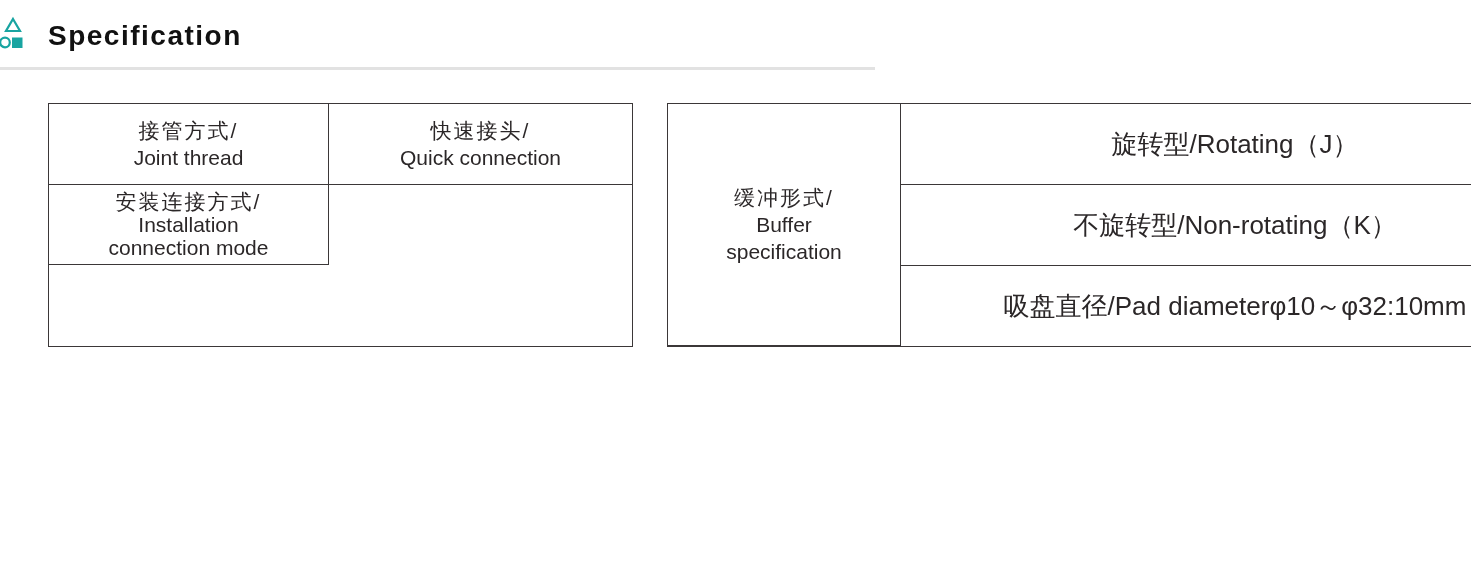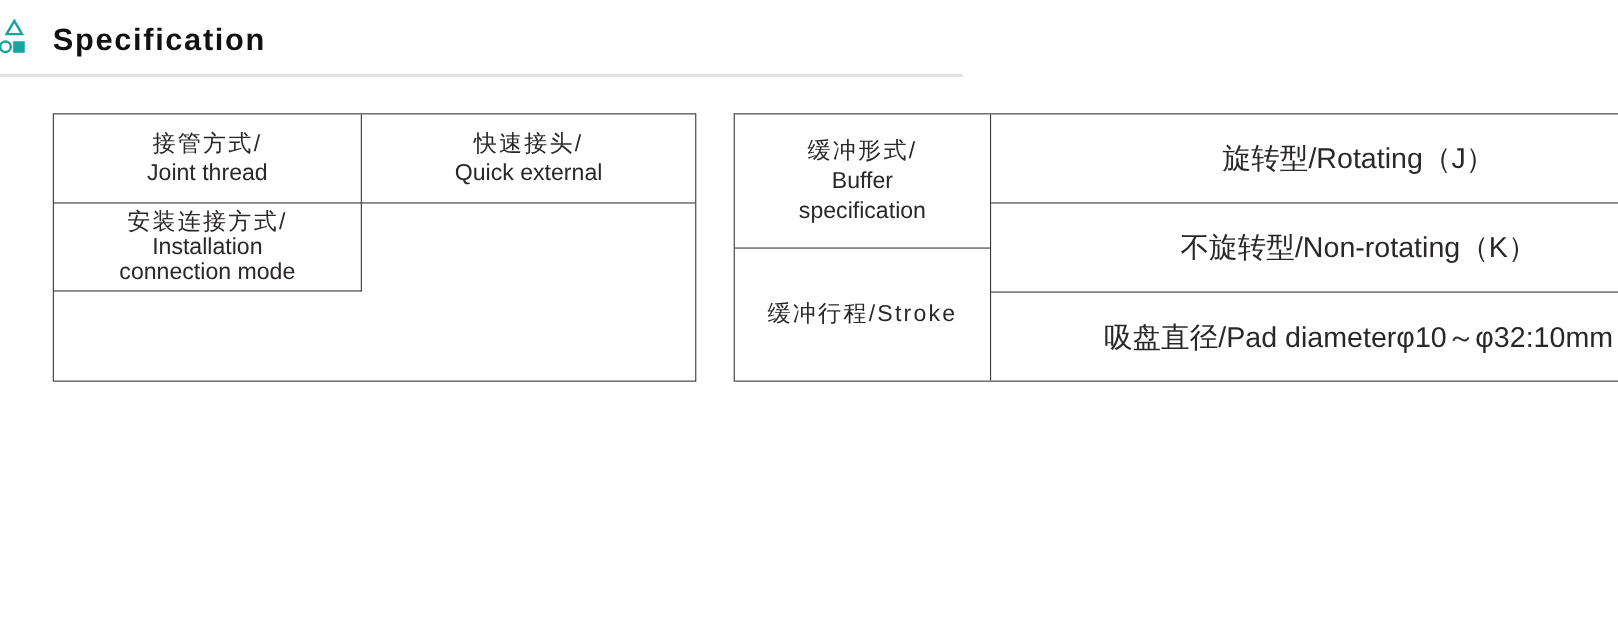--- a/index.html
+++ b/index.html
@@ -113,43 +113,40 @@
 </div>
 
 <div class="spec-table left-table">
 
   <div class="cell">
     <span class="ln zh">接管方式/</span>
     <span class="ln">Joint thread</span>
   </div>
   <div class="cell">
     <span class="ln zh">快速接头/</span>
-    <span class="ln">Quick external</span>
+    <span class="ln">Quick connection</span>
   </div>
 
 
   <div class="cell tight">
     <span class="ln zh">安装连接方式/</span>
     <span class="ln">Installation</span>
     <span class="ln">connection mode</span>
   </div>
 
 </div>
 
 <div class="spec-table right-table">
 
   <div class="right-col-labels">
     <div class="cell">
       <span class="ln zh">缓冲形式/</span>
       <span class="ln">Buffer</span>
       <span class="ln">specification</span>
     </div>
-    <div class="cell">
-      <span class="ln zh option-line">缓冲行程/Stroke</span>
-    </div>
   </div>
 
   <div class="right-col-values">
     <div class="cell">
       <span class="ln option-line">旋转型/Rotating（J）</span>
     </div>
     <div class="cell">
       <span class="ln option-line">不旋转型/Non-rotating（K）</span>
     </div>
     <div class="cell">

